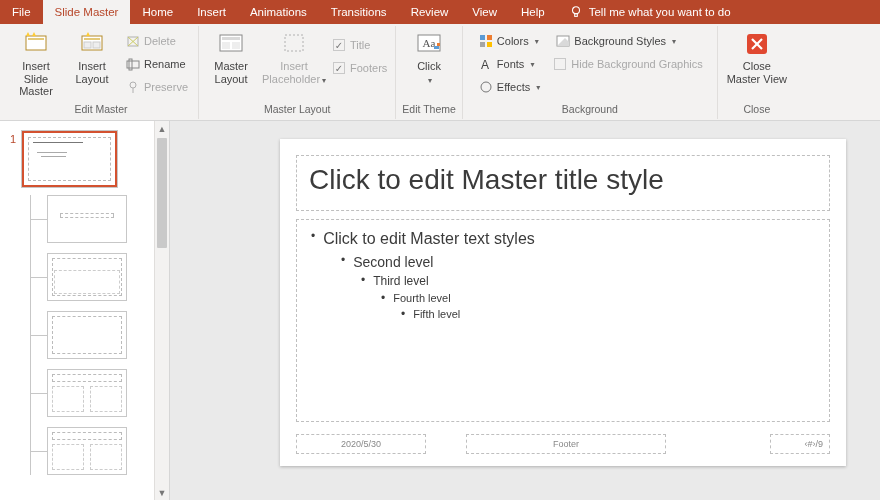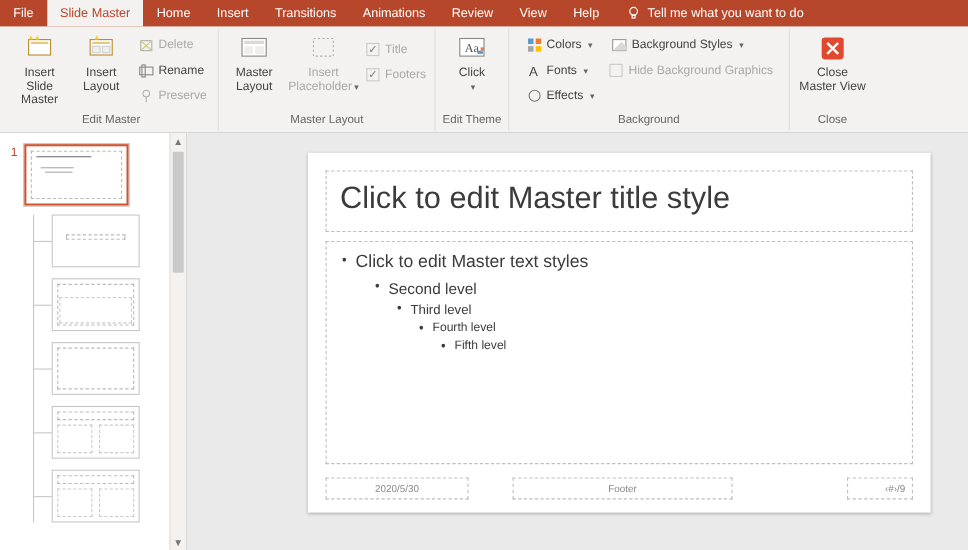--- a/index.html
+++ b/index.html
@@ -229,22 +229,22 @@
   svg { display:block; }
 </style>
 </head>
 <body>
 
 <div class="tabs">
   <div class="tab">File</div>
   <div class="tab active">Slide Master</div>
   <div class="tab">Home</div>
   <div class="tab">Insert</div>
+  <div class="tab">Animations</div>
   <div class="tab">Transitions</div>
-  <div class="tab">Animations</div>
   <div class="tab">Review</div>
   <div class="tab">View</div>
   <div class="tab">Help</div>
   <div class="tab tell">
     <span class="bulb">
       <svg viewBox="0 0 16 16">
           <circle cx="8" cy="6" r="4" fill="none" stroke="#fff" stroke-width="1.2"></circle>
           <rect x="6.5" y="10" width="3" height="3" fill="none" stroke="#fff" stroke-width="1.2"></rect>
         </svg>
     </span>

